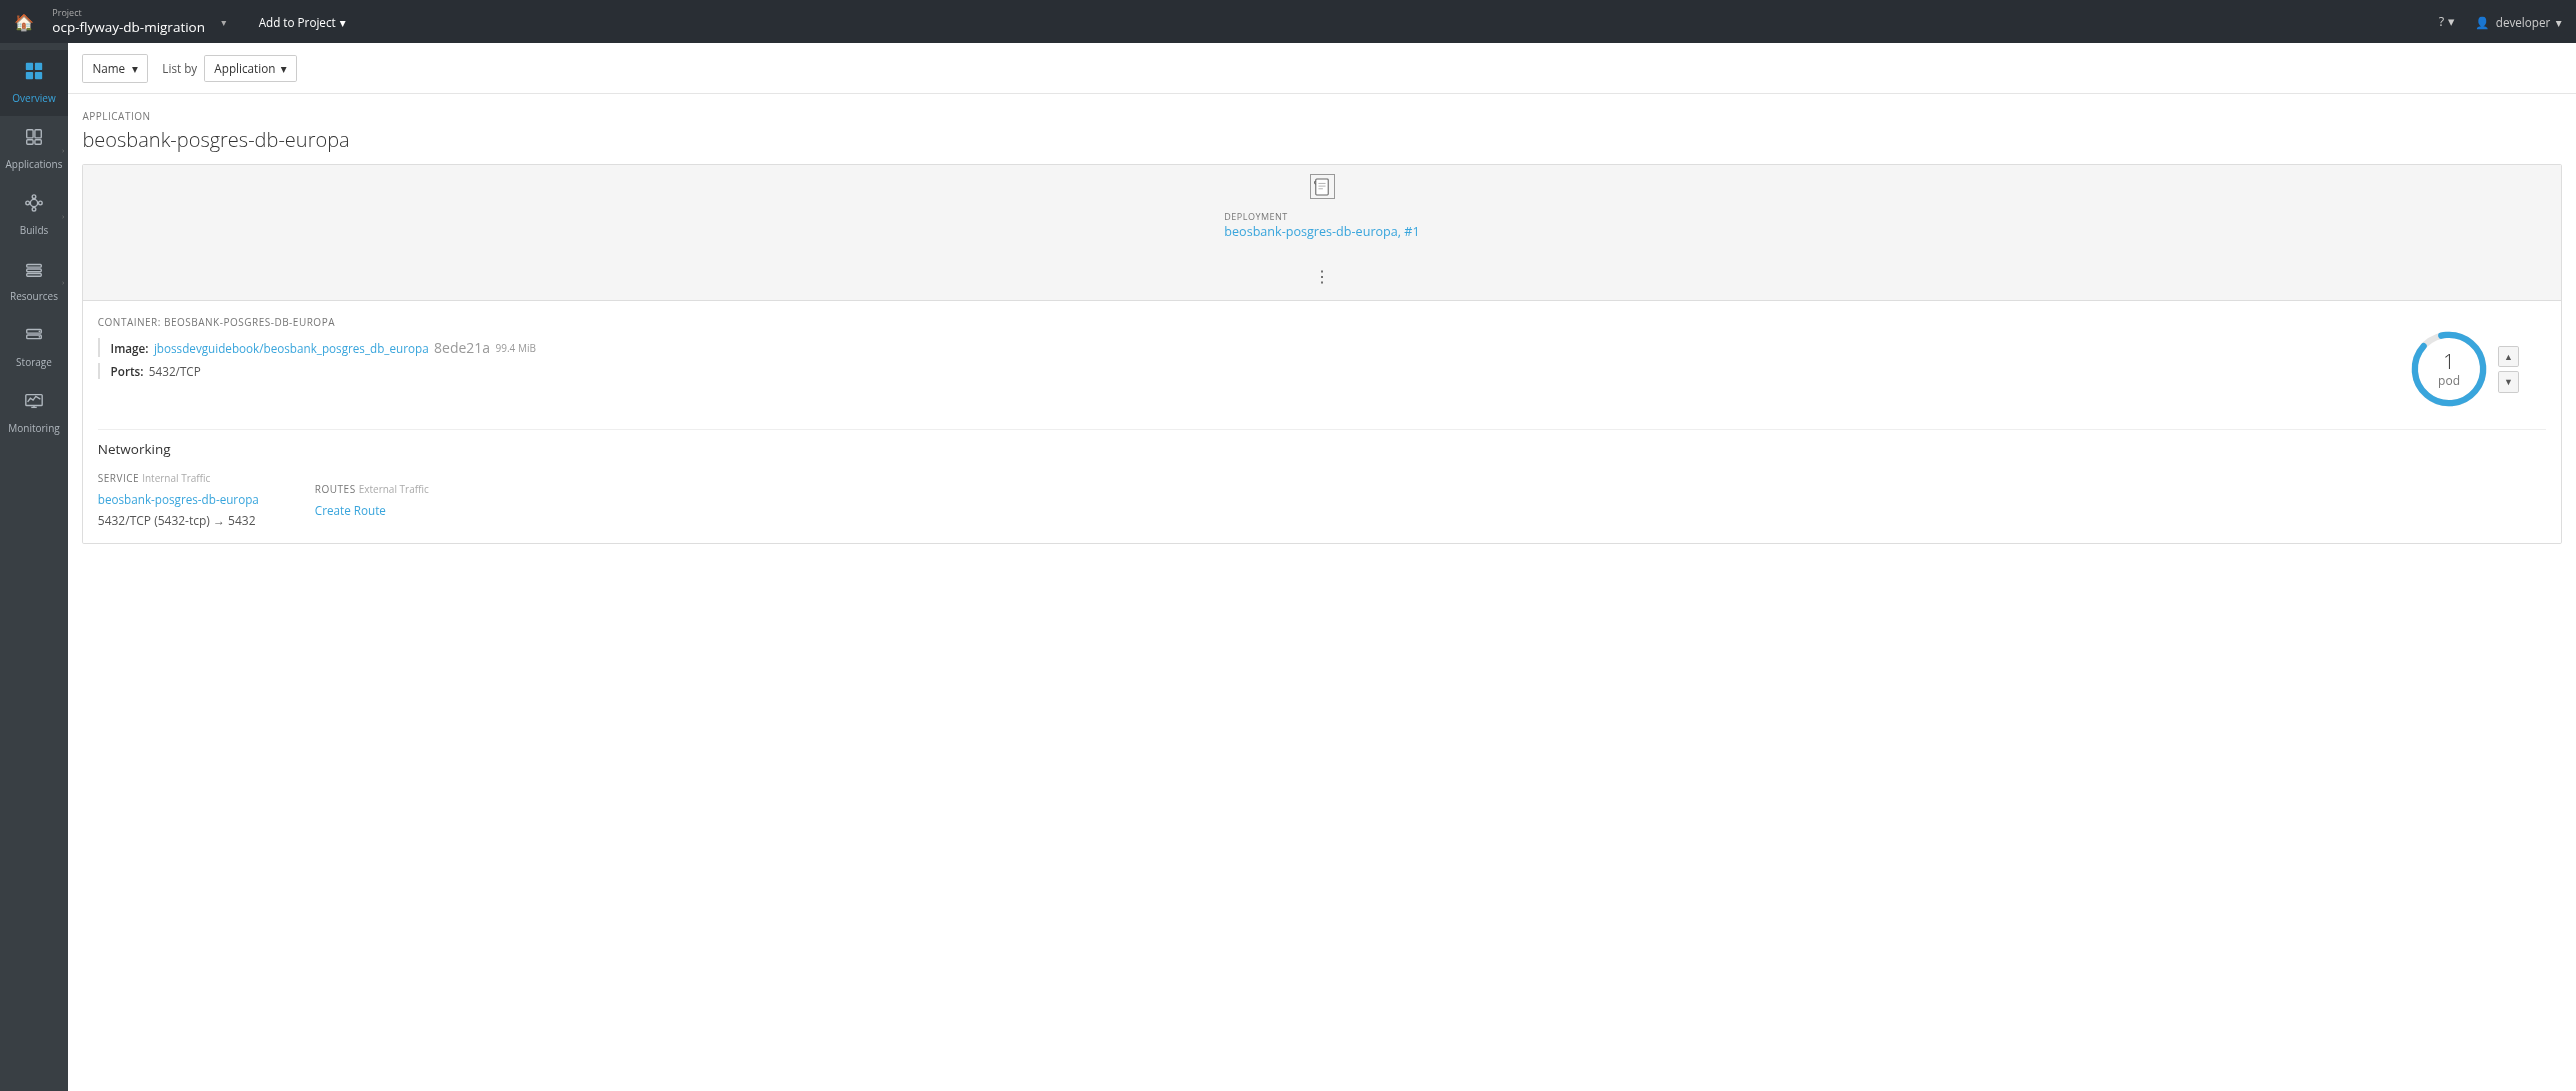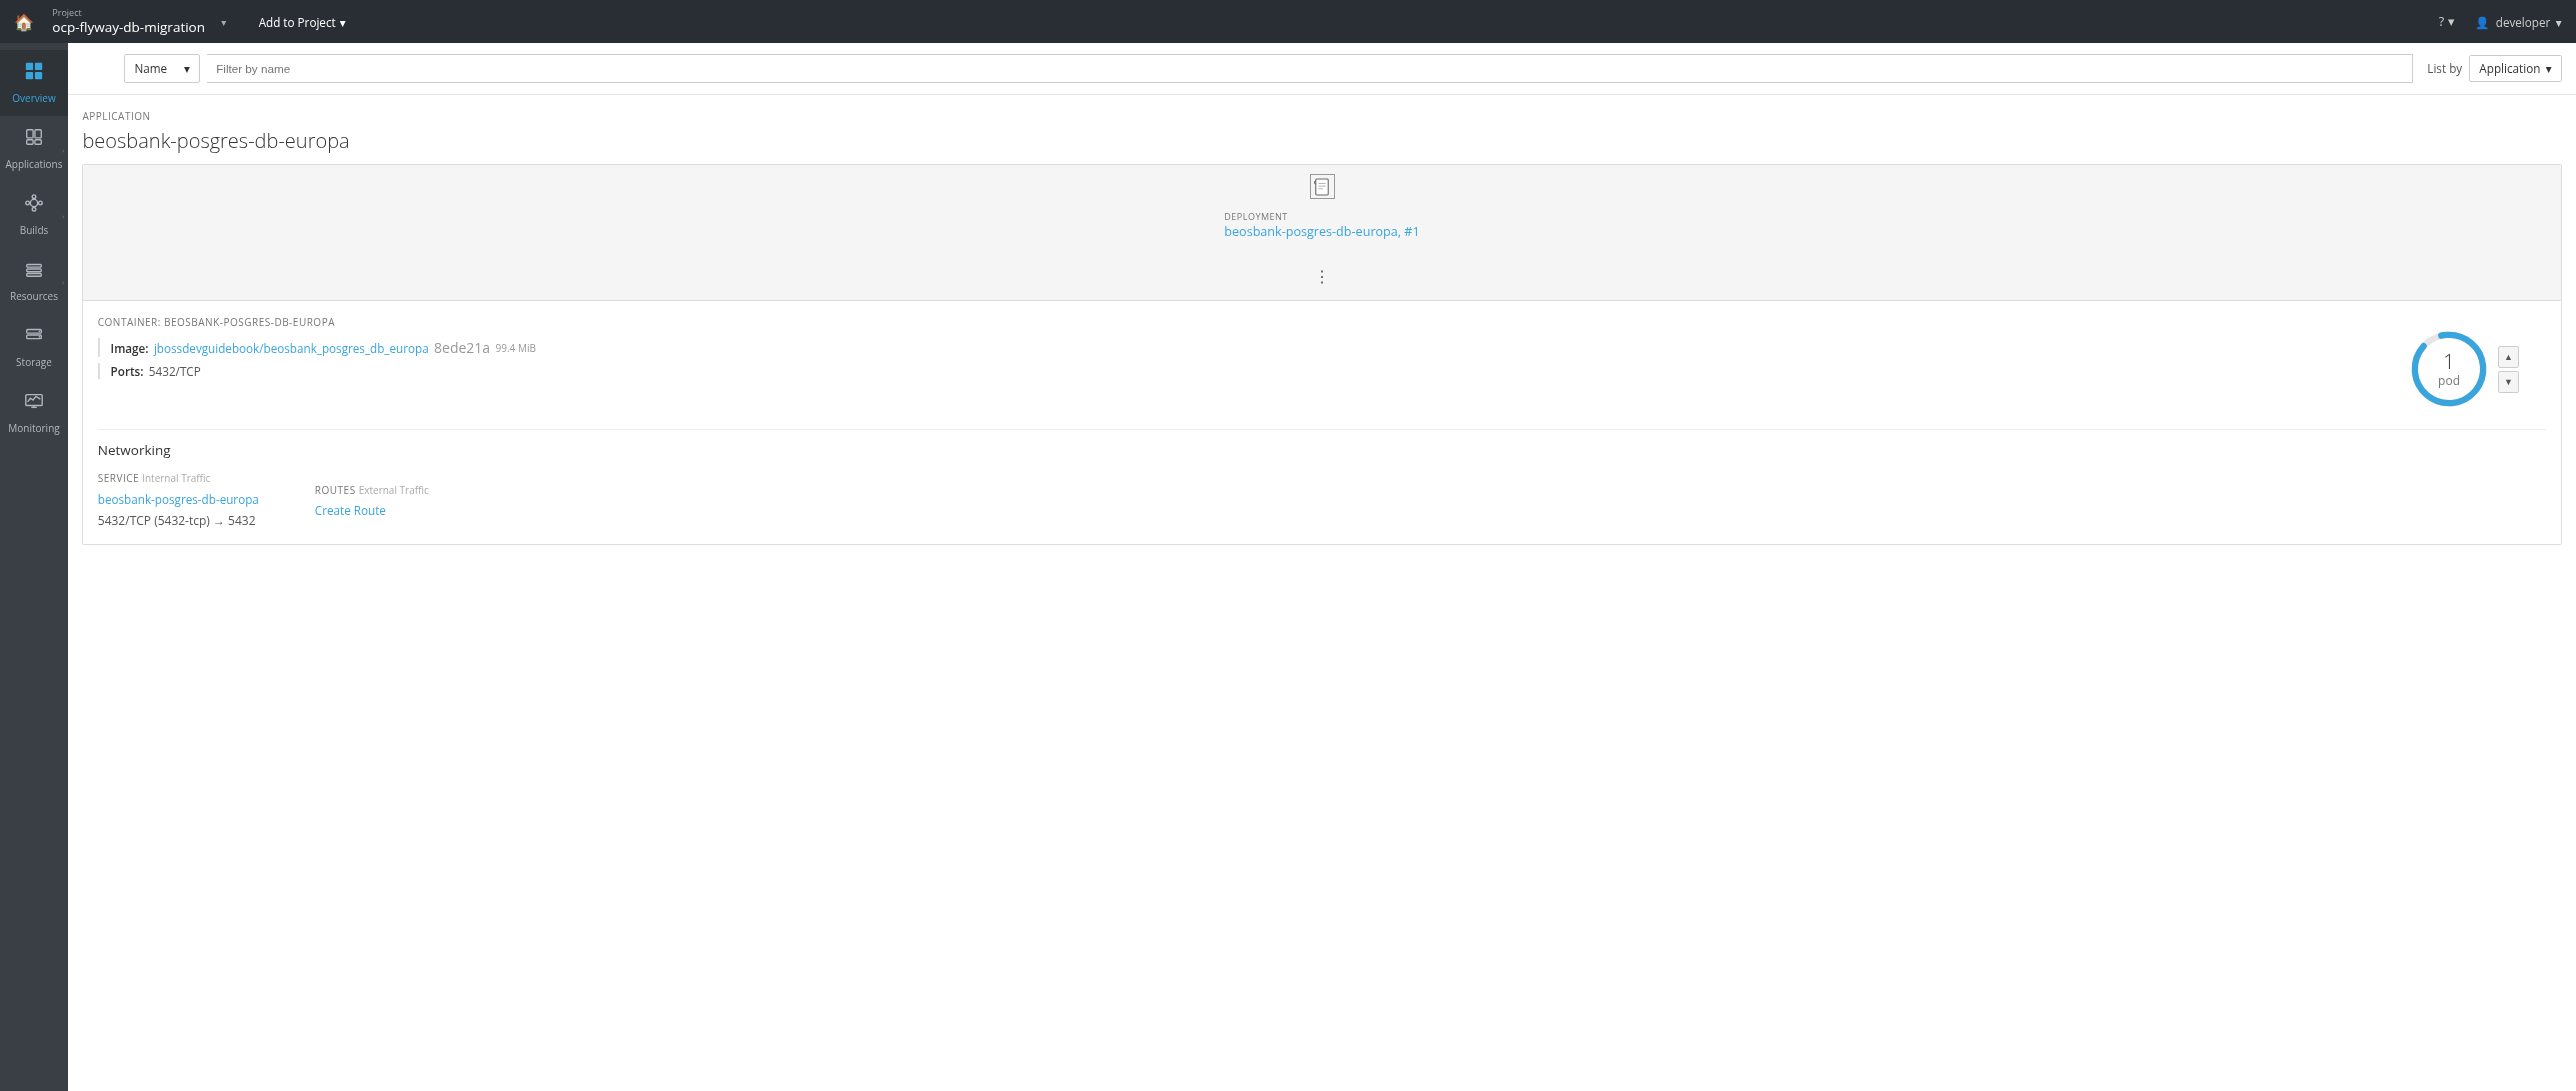--- a/index.html
+++ b/index.html
@@ -127,23 +127,22 @@
     }
     .filter-select {
       border: 0.9px solid #ccc;
       background: #fff;
       padding: 5.4px 9px;
       font-size: 11.7px;
       border-radius: 1.8px;
       cursor: pointer;
       display: flex;
       align-items: center;
-      gap: 17px;
+      gap: 7px;
       color: #333;
-      margin-left: 42px;
     }
     .filter-input {
       flex: 1;
       border: 0.9px solid #ccc;
       border-left: none;
       padding: 5.4px 9px;
       font-size: 11.7px;
       color: #999;
       outline: none;
       height: 29px;
@@ -480,21 +479,20 @@
 
   </div>
 
   <div class="main-content">
 
     <div class="toolbar">
       <div class="filter-select">
         <span>Name</span>
         <span>▾</span>
       </div>
-      <input class="filter-input" type="text" placeholder="Filter by name" style="">
       <span class="list-by-label">List by</span>
       <div class="list-by-select">
         <span>Application</span>
         <span>▾</span>
       </div>
     </div>
 
     <div class="app-section">
       <div class="app-label">APPLICATION</div>
       <div class="app-title">beosbank-posgres-db-europa</div>

